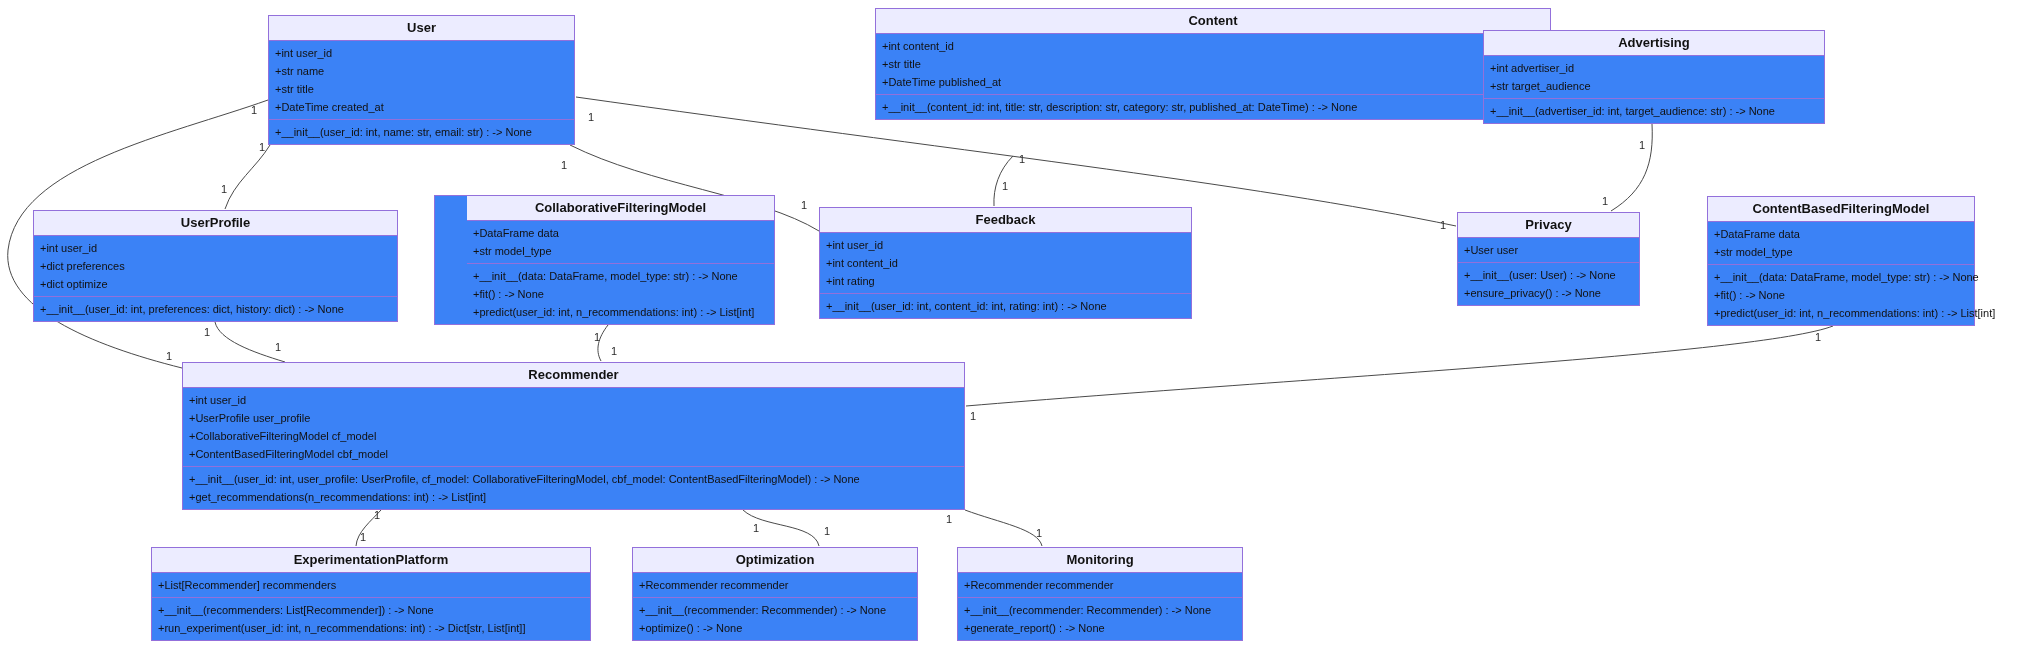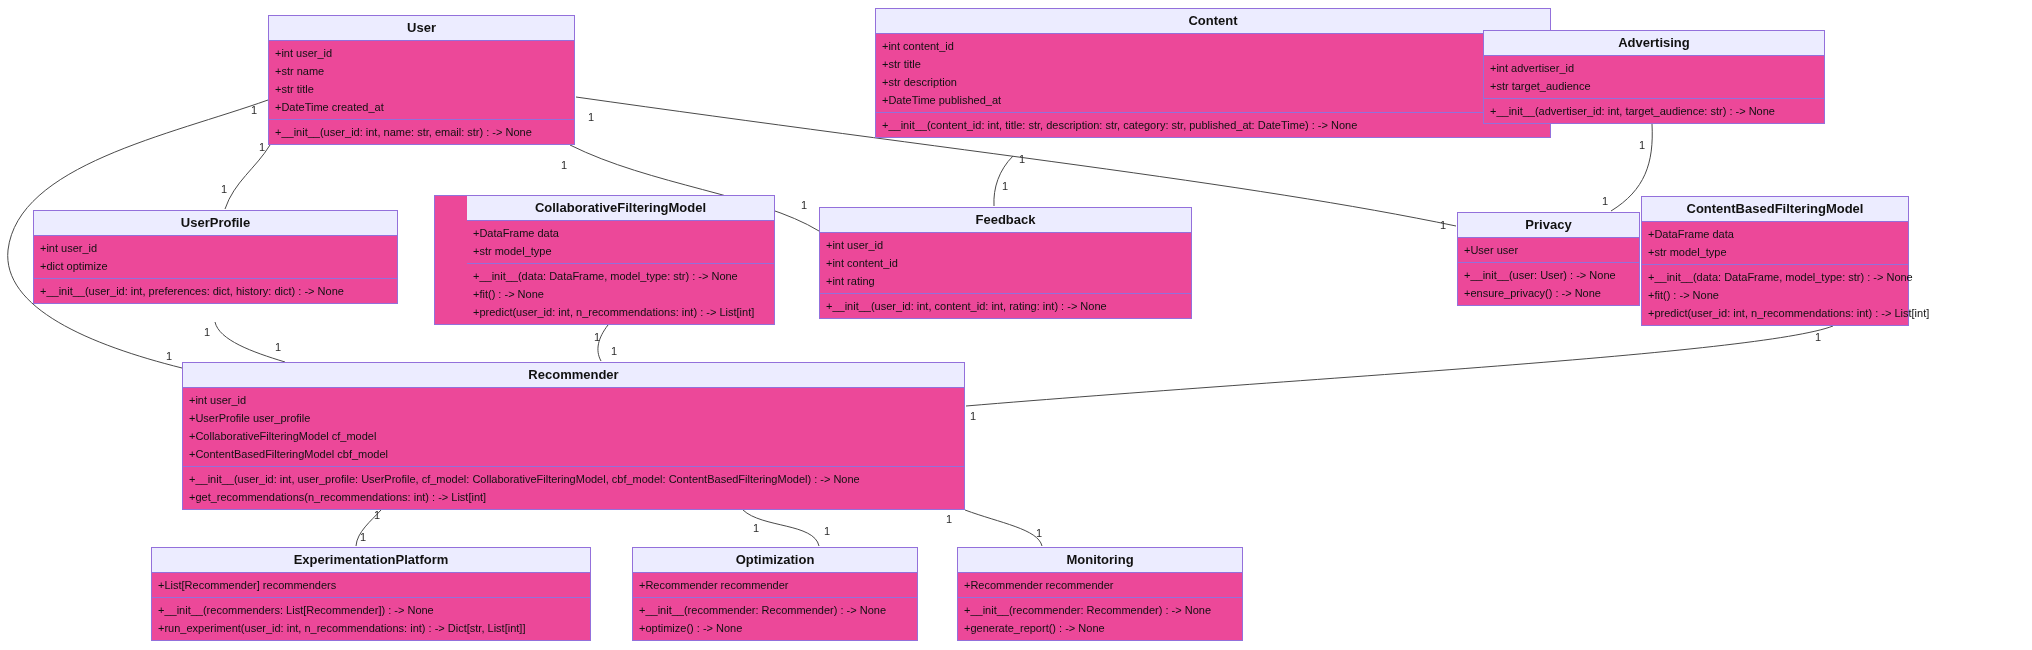--- a/index.html
+++ b/index.html
@@ -1,21 +1,21 @@
 <!DOCTYPE html>
 <html><head>
 <meta charset="utf-8">
 <style>
   html,body{margin:0;padding:0;background:#ffffff;}
   #canvas{position:relative;width:2032px;height:650px;background:#ffffff;overflow:hidden;
           font-family:"Liberation Sans",sans-serif;}
   #edges{position:absolute;left:0;top:0;width:2032px;height:650px;}
   #edges path{fill:none;stroke:#4a4a4a;stroke-width:1;}
   #edges text{font-family:"Liberation Sans",sans-serif;font-size:11px;fill:#2a2a2a;text-anchor:middle;}
-  .cls{position:absolute;background:#ec4899;border:1px solid #9370DB;color:#111;
+  .cls{position:absolute;background:#3b82f6;border:1px solid #9370DB;color:#111;
        font-size:11px;box-sizing:border-box;}
   .cls-title{background:#ECECFF;border-bottom:1px solid #9370DB;font-weight:bold;font-size:13px;
              line-height:16px;text-align:center;padding:4px 6px;white-space:nowrap;}
   .sec{padding:3px 0;}
   .sec-methods{border-top:1px solid #9370DB;}
   .row{padding:0 6px;line-height:18px;white-space:nowrap;}
 </style>
 </head>
 <body>
 
@@ -72,21 +72,20 @@
     <div class="sec sec-methods">
       <div class="row">+__init__(user_id: int, name: str, email: str) : -&gt; None</div>
     </div>
   </div>
 
   <div class="cls" style="left:875px;top:8px;width:676px;">
     <div class="cls-title">Content</div>
     <div class="sec">
       <div class="row">+int content_id</div>
       <div class="row">+str title</div>
-      <div class="row">+str description</div>
       <div class="row">+DateTime published_at</div>
     </div>
     <div class="sec sec-methods">
       <div class="row">+__init__(content_id: int, title: str, description: str, category: str, published_at: DateTime) : -&gt; None</div>
     </div>
   </div>
 
   <div class="cls" style="left:1483px;top:30px;width:342px;">
     <div class="cls-title">Advertising</div>
     <div class="sec">
@@ -95,20 +94,21 @@
     </div>
     <div class="sec sec-methods">
       <div class="row">+__init__(advertiser_id: int, target_audience: str) : -&gt; None</div>
     </div>
   </div>
 
   <div class="cls" style="left:33px;top:210px;width:365px;">
     <div class="cls-title">UserProfile</div>
     <div class="sec">
       <div class="row">+int user_id</div>
+      <div class="row">+dict preferences</div>
       <div class="row">+dict optimize</div>
     </div>
     <div class="sec sec-methods">
       <div class="row">+__init__(user_id: int, preferences: dict, history: dict) : -&gt; None</div>
     </div>
   </div>
 
   <div class="cls" style="left:434px;top:195px;width:341px;padding-left:32px;">
     <div class="cls-title">CollaborativeFilteringModel</div>
     <div class="sec">
@@ -138,21 +138,21 @@
     <div class="cls-title">Privacy</div>
     <div class="sec">
       <div class="row">+User user</div>
     </div>
     <div class="sec sec-methods">
       <div class="row">+__init__(user: User) : -&gt; None</div>
       <div class="row">+ensure_privacy() : -&gt; None</div>
     </div>
   </div>
 
-  <div class="cls" style="left:1641px;top:196px;width:268px;">
+  <div class="cls" style="left:1707px;top:196px;width:268px;">
     <div class="cls-title">ContentBasedFilteringModel</div>
     <div class="sec">
       <div class="row">+DataFrame data</div>
       <div class="row">+str model_type</div>
     </div>
     <div class="sec sec-methods">
       <div class="row">+__init__(data: DataFrame, model_type: str) : -&gt; None</div>
       <div class="row">+fit() : -&gt; None</div>
       <div class="row">+predict(user_id: int, n_recommendations: int) : -&gt; List[int]</div>
     </div>

